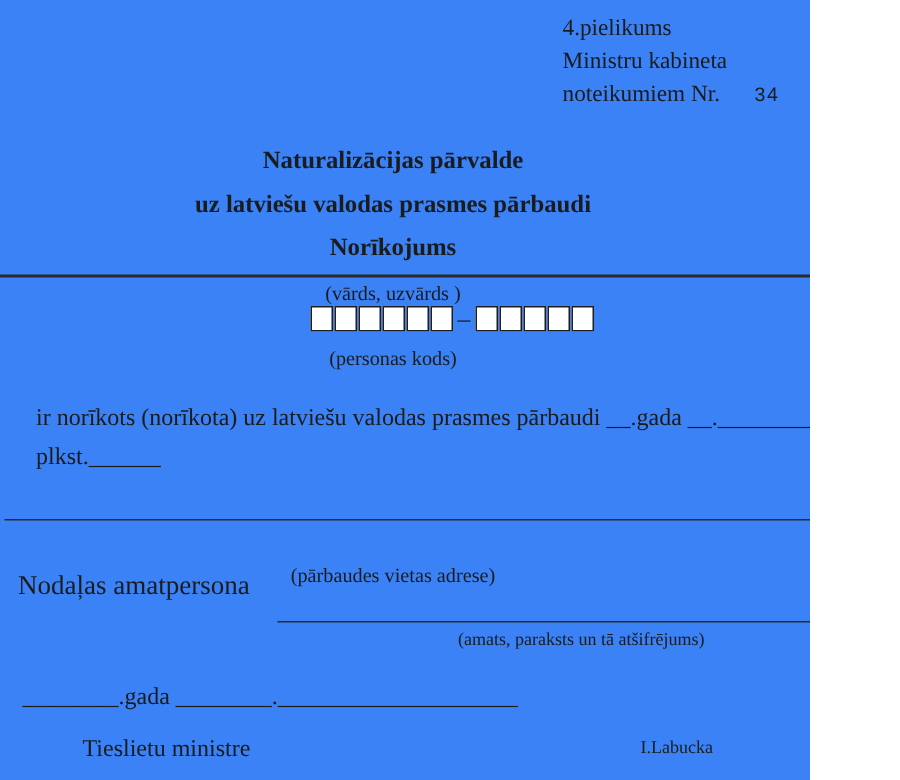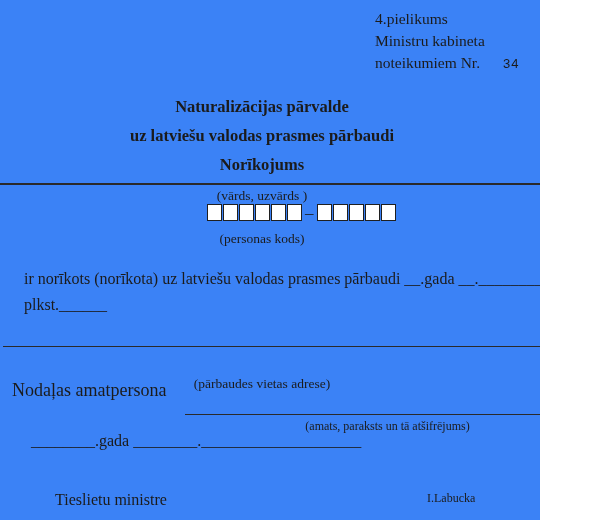--- a/index.html
+++ b/index.html
@@ -113,25 +113,24 @@
     top: 419px;
     left: 185px;
     width: 405px;
     text-align: center;
     font-size: 12px;
   }
 
   
   .issue-date {
     position: absolute;
-    top: 432px;
+    top: 456px;
     left: 15px;
     font-size: 16px;
     white-space: nowrap;
-    margin-left: 16px;
   }
 
   
   .footer-left  { position: absolute; top: 491px; left: 55px;  font-size: 16px; }
   .footer-right { position: absolute; top: 491px; left: 427px; font-size: 12px; text-align: right; }
 </style>
 </head>
 <body>
 
 <div class="page">

